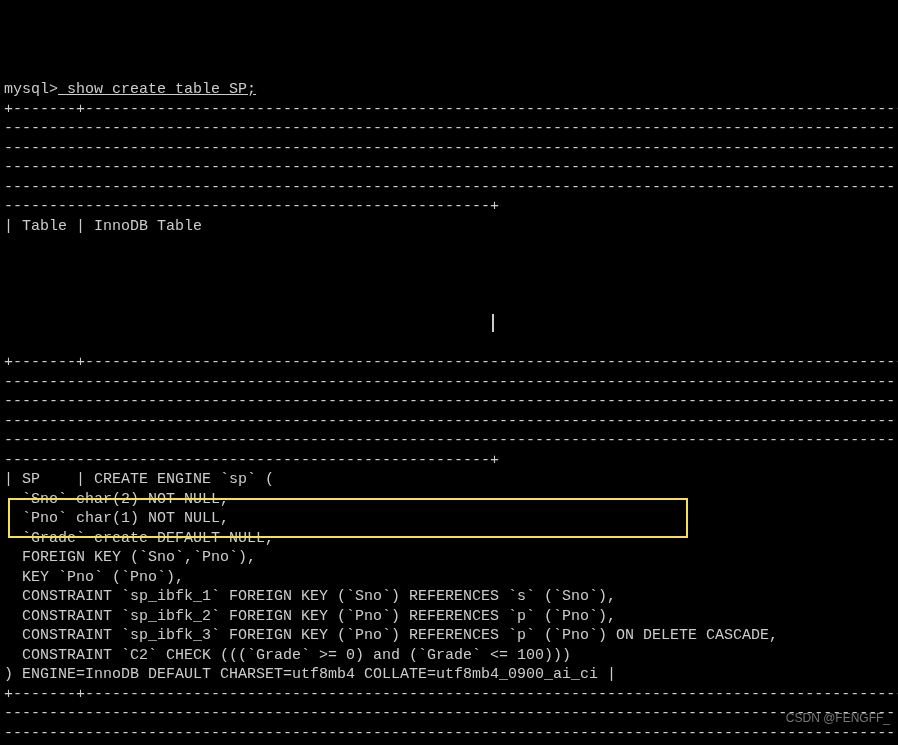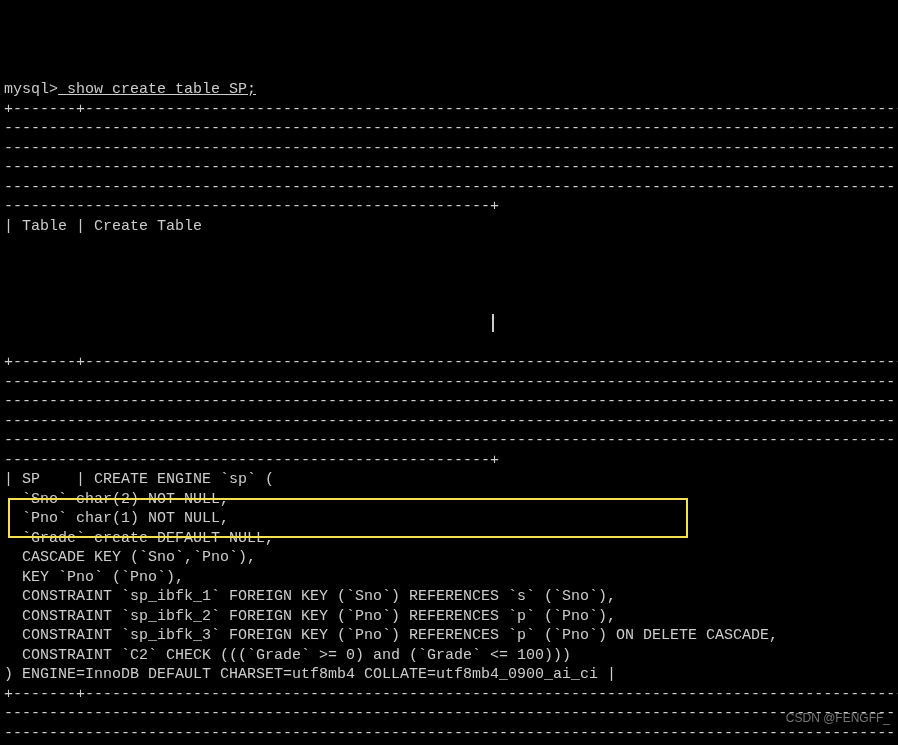--- a/index.html
+++ b/index.html
@@ -62,38 +62,38 @@
 
 
 
 <div class="terminal-output"><span class="prompt">mysql&gt;</span><span class="command"> show create table SP;</span>
 <span class="line">+-------+-----------------------------------------------------------------------------------------------</span>
 <span class="line">---------------------------------------------------------------------------------------------------</span>
 <span class="line">---------------------------------------------------------------------------------------------------</span>
 <span class="line">---------------------------------------------------------------------------------------------------</span>
 <span class="line">---------------------------------------------------------------------------------------------------</span>
 <span class="line">------------------------------------------------------+</span>
-<span class="line">| Table | Create Table</span>
+<span class="line">| Table | InnoDB Table</span>
 
 
 
 
                                                       <span class="cursor"></span>
 
 <span class="line">+-------+-----------------------------------------------------------------------------------------------</span>
 <span class="line">---------------------------------------------------------------------------------------------------</span>
 <span class="line">---------------------------------------------------------------------------------------------------</span>
 <span class="line">---------------------------------------------------------------------------------------------------</span>
 <span class="line">---------------------------------------------------------------------------------------------------</span>
 <span class="line">------------------------------------------------------+</span>
 <span class="line">| SP    | CREATE ENGINE `sp` (</span>
 <span class="line">  `Sno` char(2) NOT NULL,</span>
 <span class="line">  `Pno` char(1) NOT NULL,</span>
 <span class="line">  `Grade` create DEFAULT NULL,</span>
-<span class="line">  CASCADE KEY (`Sno`,`Pno`),</span>
+<span class="line">  FOREIGN KEY (`Sno`,`Pno`),</span>
 <span class="line">  KEY `Pno` (`Pno`),</span>
 <span class="line">  CONSTRAINT `sp_ibfk_1` FOREIGN KEY (`Sno`) REFERENCES `s` (`Sno`),</span>
 <span class="line">  CONSTRAINT `sp_ibfk_2` FOREIGN KEY (`Pno`) REFERENCES `p` (`Pno`),</span>
 <span class="line">  CONSTRAINT `sp_ibfk_3` FOREIGN KEY (`Pno`) REFERENCES `p` (`Pno`) ON DELETE CASCADE,</span>
 <span class="line">  CONSTRAINT `C2` CHECK (((`Grade` &gt;= 0) and (`Grade` &lt;= 100)))</span>
 <span class="line">) ENGINE=InnoDB DEFAULT CHARSET=utf8mb4 COLLATE=utf8mb4_0900_ai_ci |</span>
 <span class="line">+-------+-----------------------------------------------------------------------------------------------</span>
 <span class="line">---------------------------------------------------------------------------------------------------</span>
 <span class="line">---------------------------------------------------------------------------------------------------</span>
 <span class="line">---------------------------------------------------------------------------------------------------</span>

